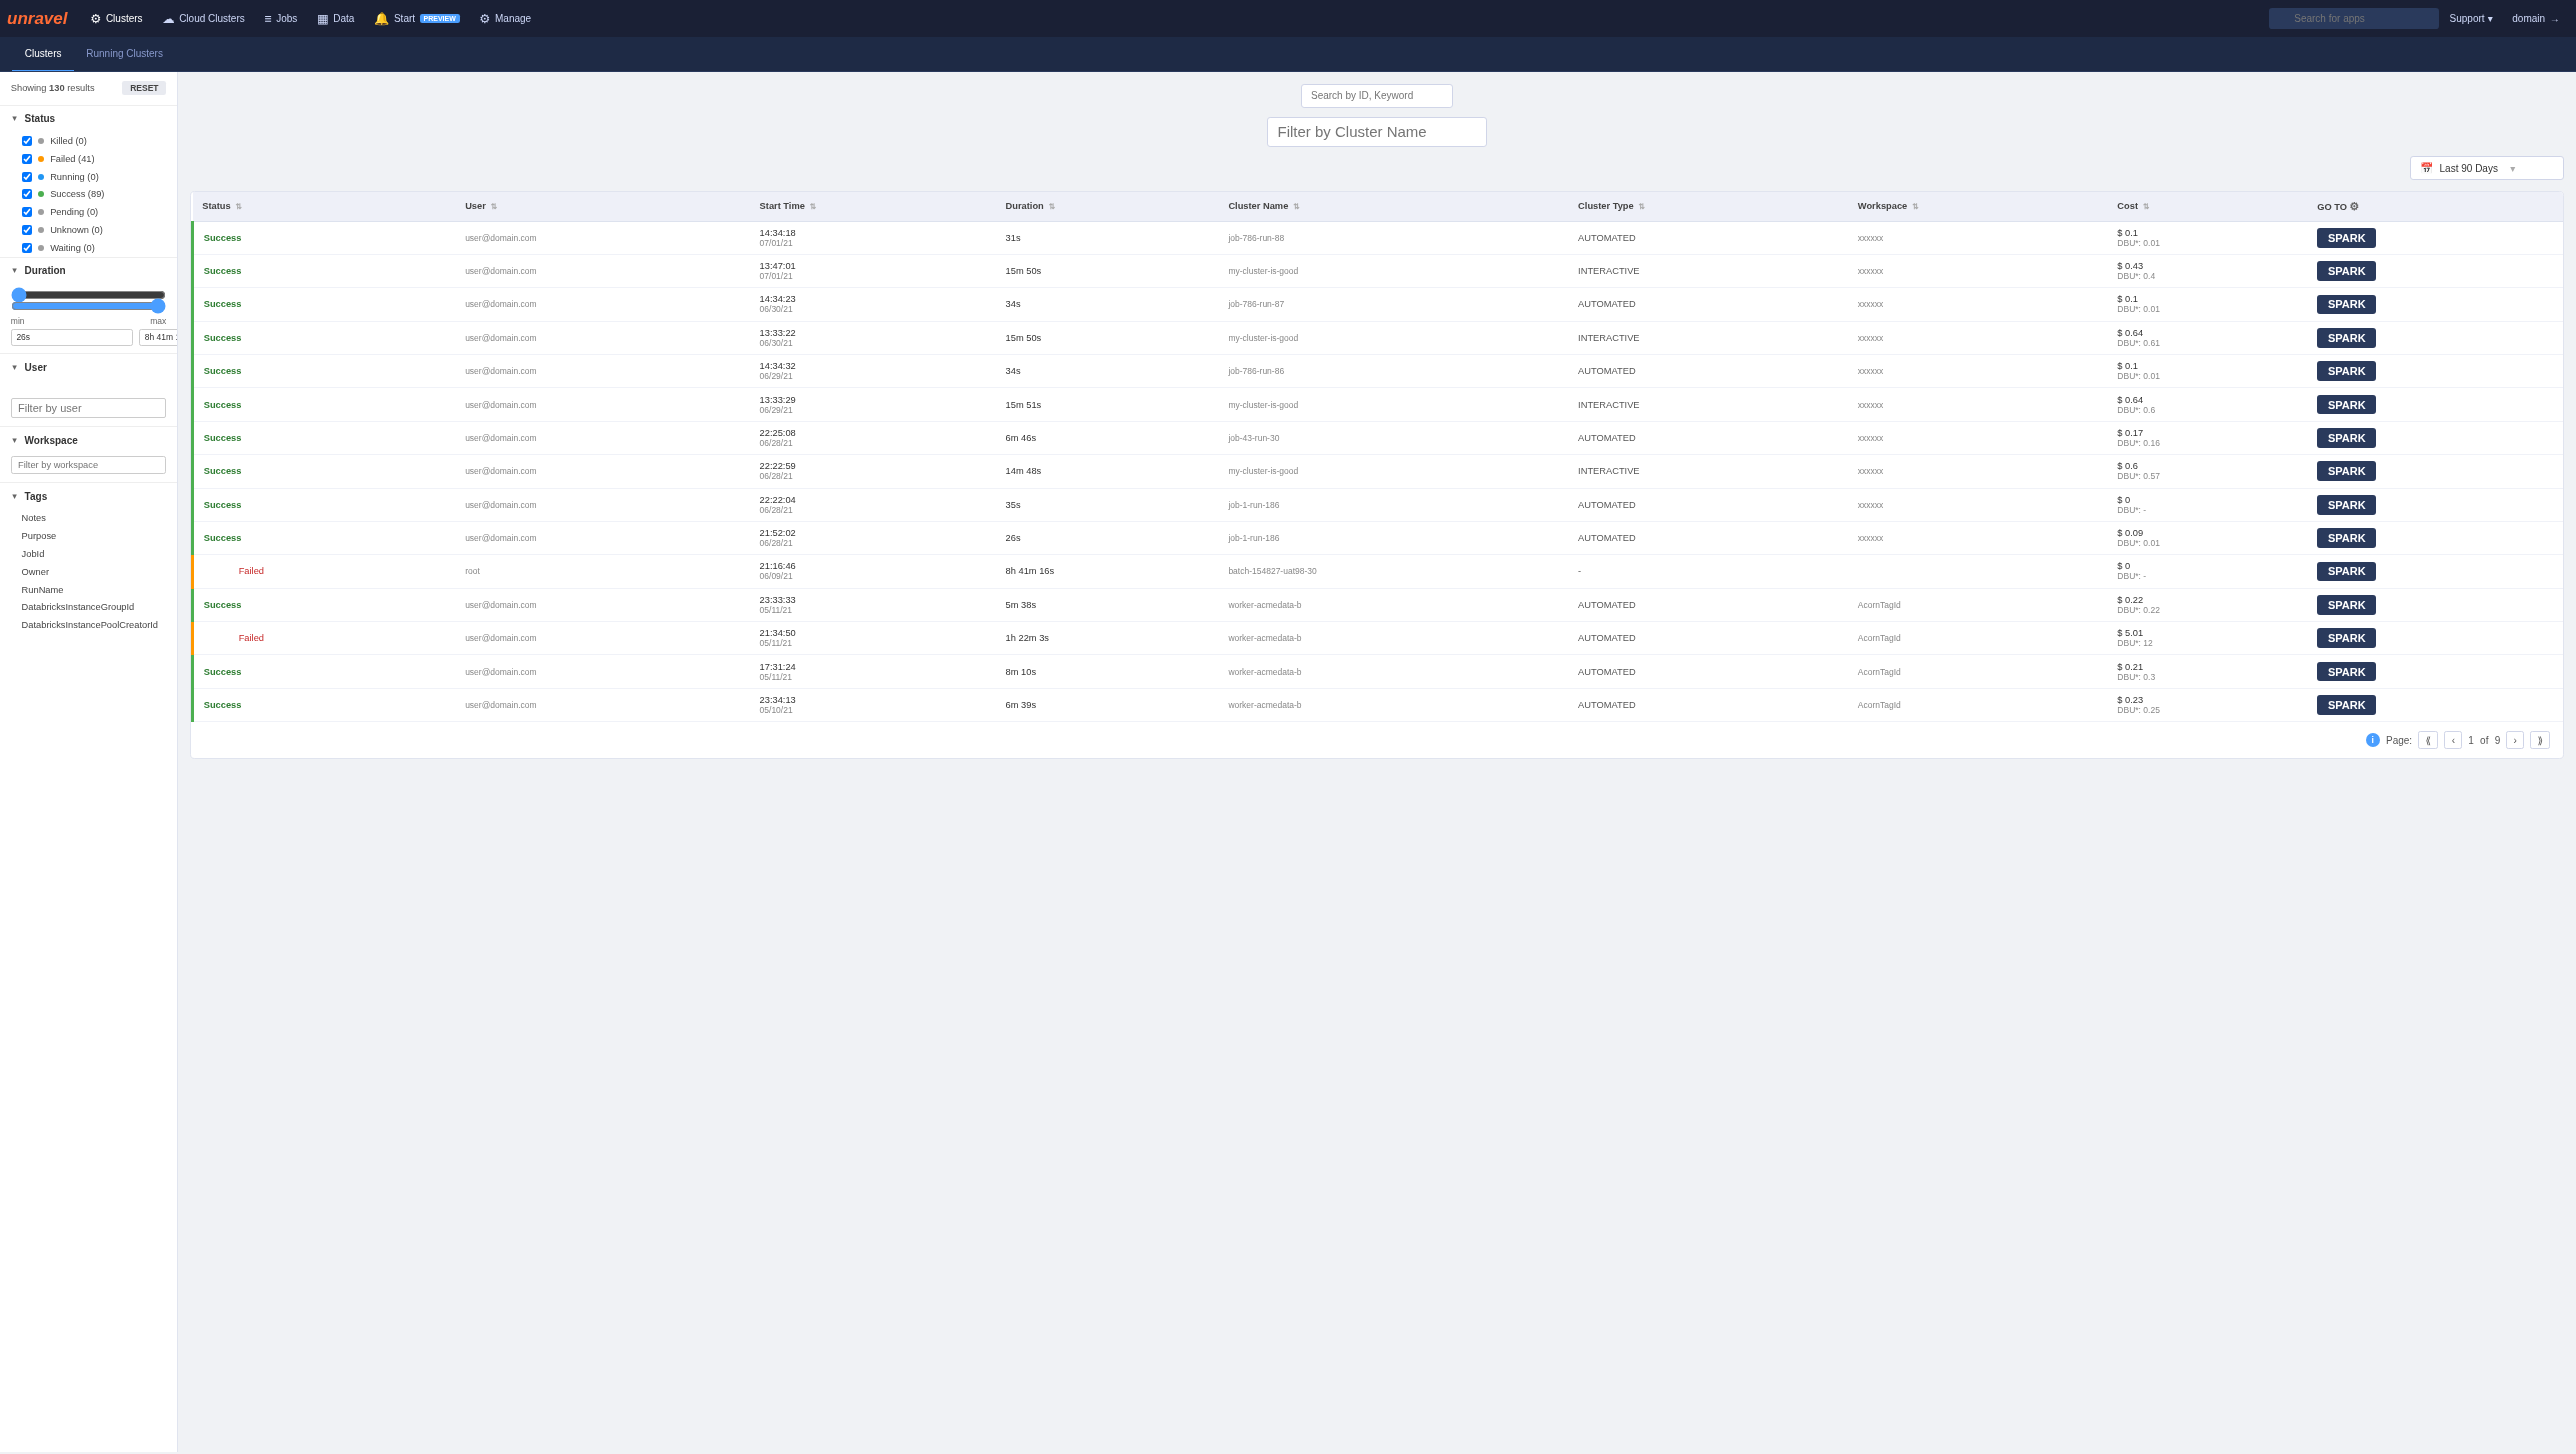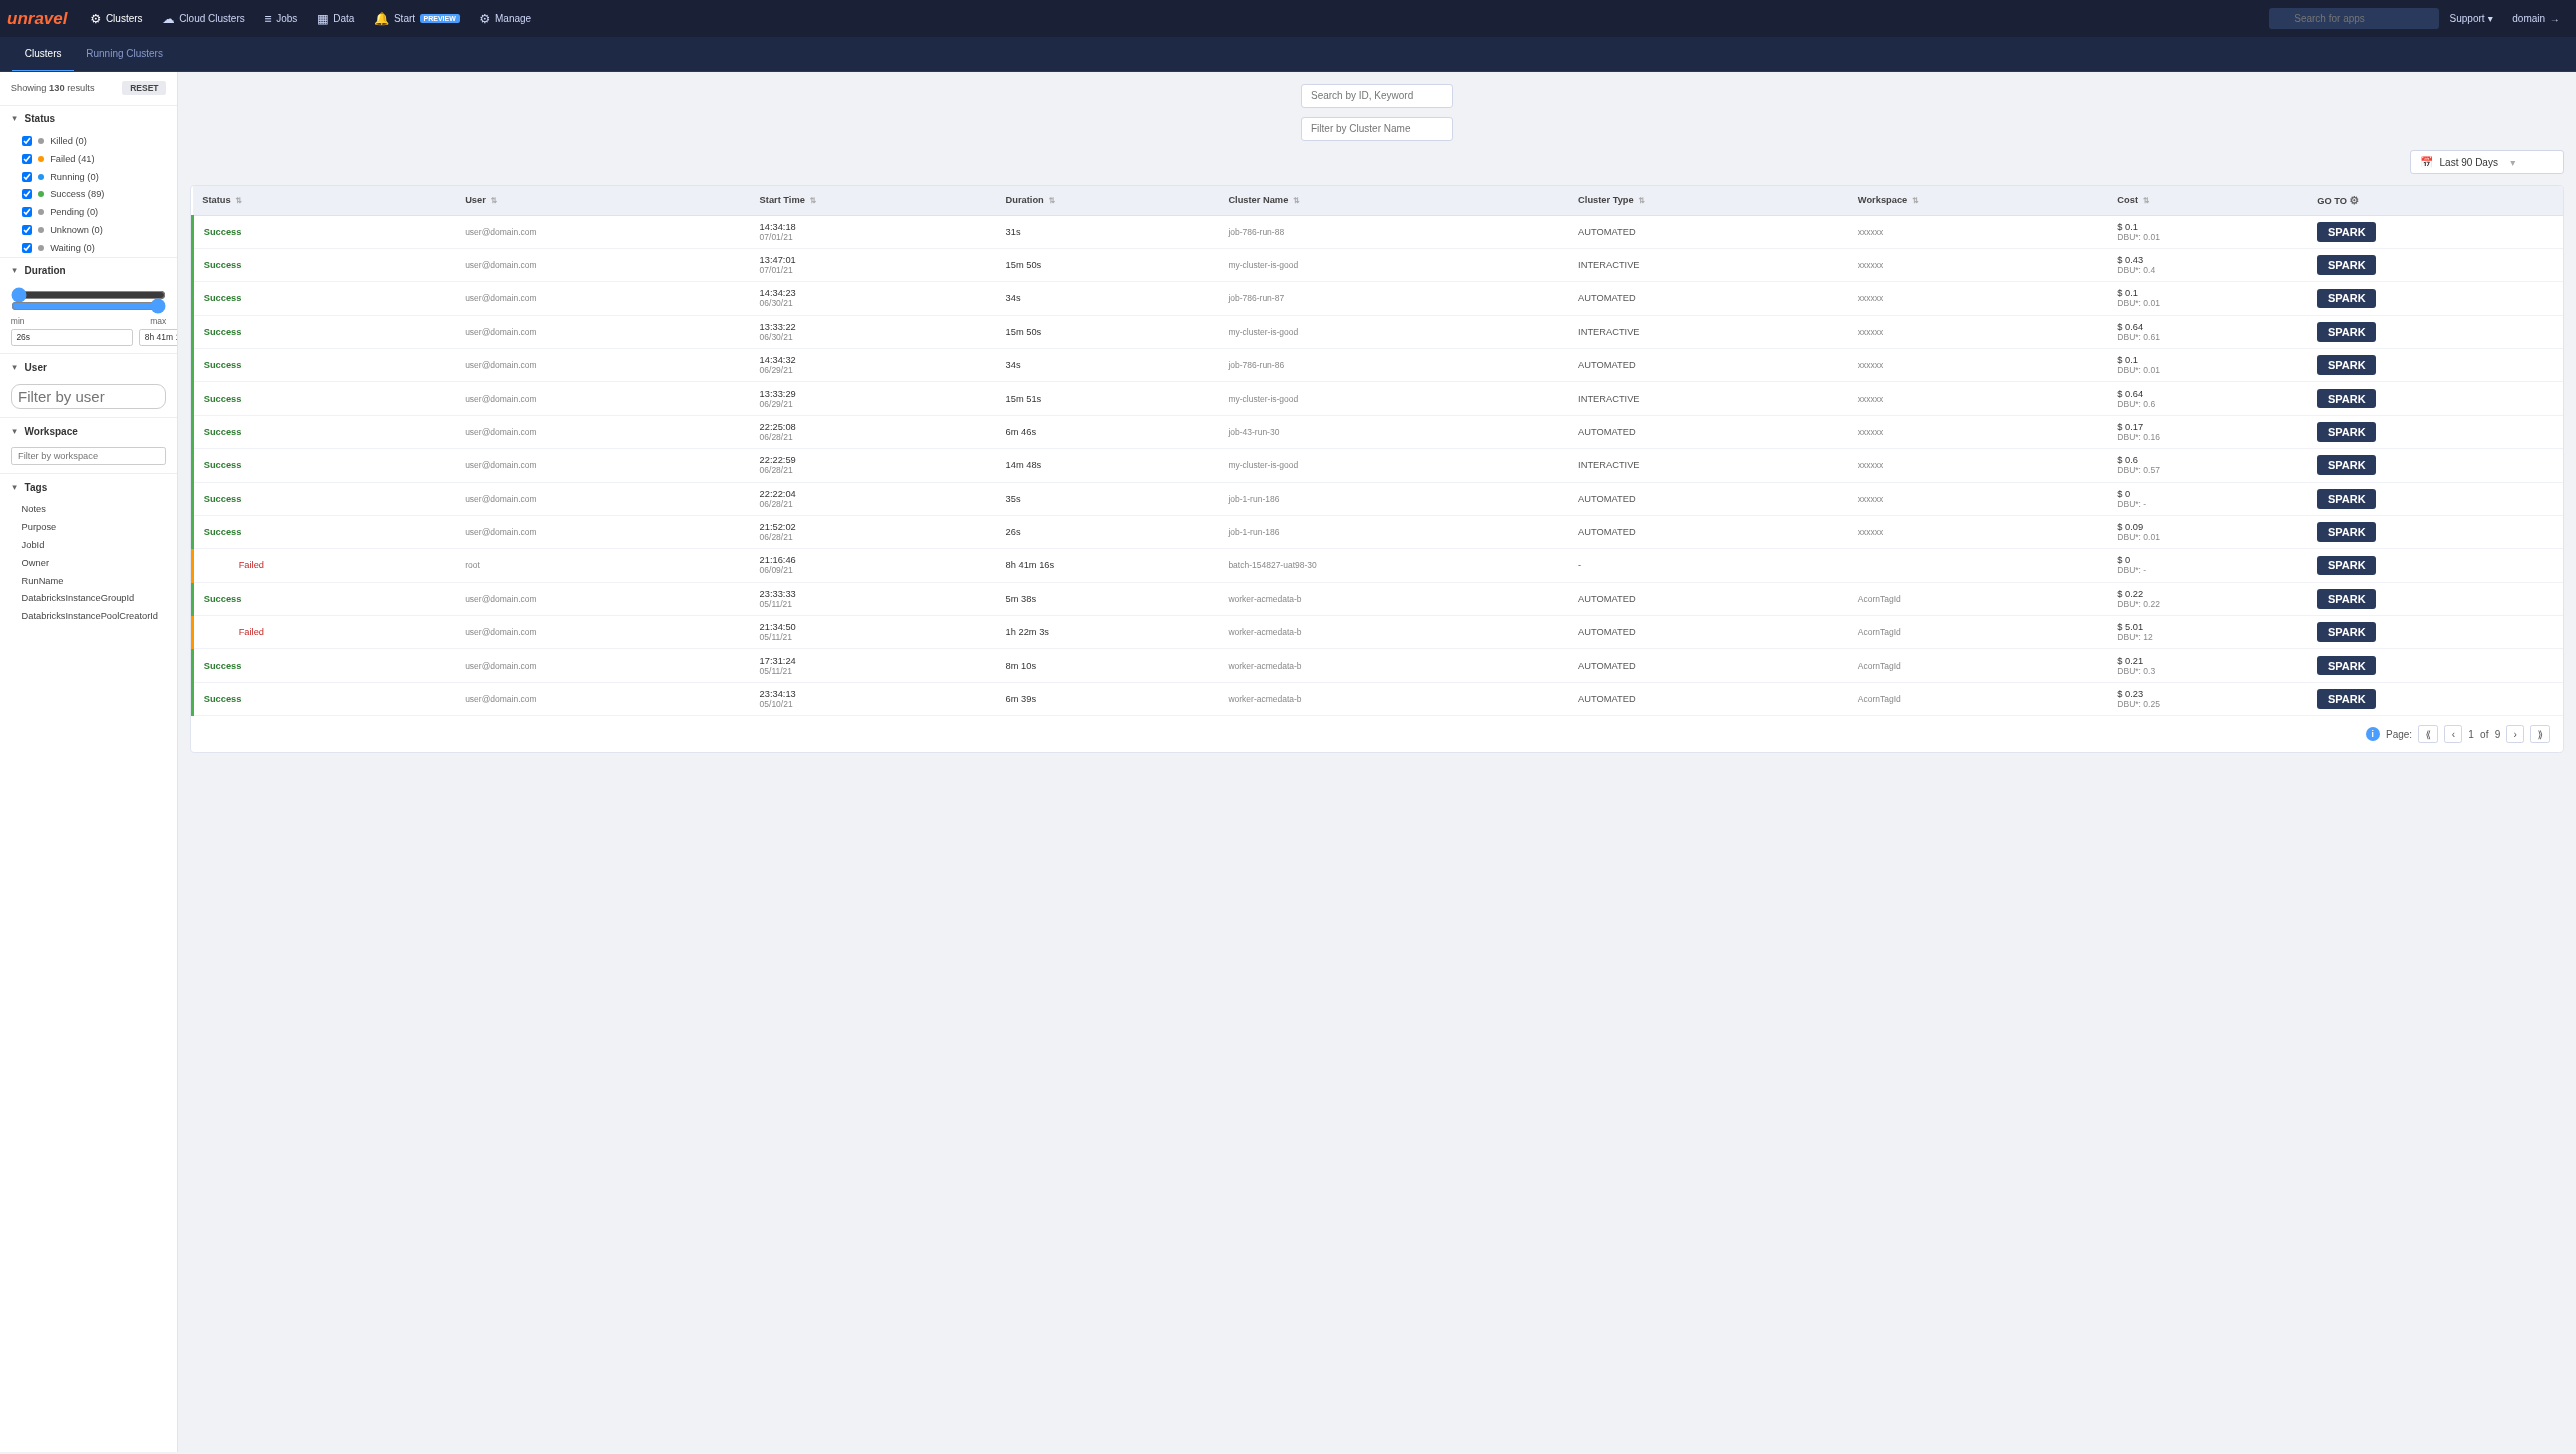--- a/index.html
+++ b/index.html
@@ -39,30 +39,30 @@
     .status-dot { width: 6.2px; height: 6.2px; border-radius: 50%; flex-shrink: 0; }
     .status-green { background: #4caf50; }
     .status-orange { background: #ff9800; }
     .status-blue { background: #2196f3; }
     .status-gray { background: #9e9e9e; }
     .duration-slider-wrapper { padding: 3.1px 10.8px 7.7px; }
     .duration-minmax { display: flex; justify-content: space-between; font-size: 8.5px; color: #666; margin-bottom: 3.1px; }
     .duration-inputs { display: flex; gap: 6.2px; }
     .duration-input { flex: 1; border: 0.8px solid #ccc; border-radius: 2.3px; padding: 2.3px 4.6px; font-size: 8.5px; color: #333; }
     .user-input-wrapper { padding: 3.1px 10.8px 7.7px; }
-    .user-input { width: 100%; border: 0.8px solid #ccc; border-radius: 9px; padding: 3.1px 6.2px; font-size: 15px; }
+    .user-input { width: 100%; border: 0.8px solid #ccc; border-radius: 2px; padding: 3.1px 6.2px; font-size: 11px; margin-top: 14px; }
     .workspace-input-wrapper { padding: 3.1px 10.8px 7.7px; }
     .workspace-input { width: 100%; border: 0.8px solid #ccc; border-radius: 2.3px; padding: 3.1px 6.2px; font-size: 9.3px; }
     .tag-item { display: flex; align-items: center; padding: 3.9px 10.8px 3.9px 21.6px; font-size: 9.3px; color: #444; cursor: pointer; }
 
     
     .content { flex: 1; overflow: auto; padding: 12.4px; }
     .toolbar { display: flex; align-items: center; gap: 9.3px; margin-bottom: 10.8px; flex-direction: column; }
     .search-input { flex: 1; border: 0.8px solid #d0d5e8; border-radius: 3.1px; padding: 5.4px 9.3px; font-size: 10px; background: white; max-width: 247px; }
-    .cluster-filter { flex: 1; border: 0.8px solid #d0d5e8; border-radius: 3.1px; padding: 5.4px 9.3px; font-size: 10px; background: white; max-width: 324px; }
+    .cluster-filter { flex: 1; border: 0.8px solid #d0d5e8; border-radius: 3.1px; padding: 5.4px 9.3px; font-size: 15px; background: white; max-width: 324px; }
     .date-picker { display: flex; align-items: center; gap: 6.2px; border: 0.8px solid #d0d5e8; border-radius: 3.1px; padding: 4.6px 9.3px; background: white; cursor: pointer; min-width: 154px; margin-left: auto; }
     .date-picker-icon { color: #4a9eff; font-size: 10.8px; }
 
     
     .table-wrapper { background: white; border-radius: 4.6px; border: 0.8px solid #e0e4ef; overflow: hidden; }
     table { width: 100%; border-collapse: collapse; font-size: 9.3px; }
     thead tr { background: #eef0f8; }
     thead th { padding: 7.7px 9.3px; text-align: left; font-weight: 600; color: #444; border-bottom: 0.8px solid #dde2ee; white-space: nowrap; font-size: 9.3px; cursor: pointer; user-select: none; }
     thead th .sort-icon { color: #aaa; margin-left: 2.3px; font-size: 7.7px; }
     tbody tr { border-bottom: 0.8px solid #f0f2f8; }

